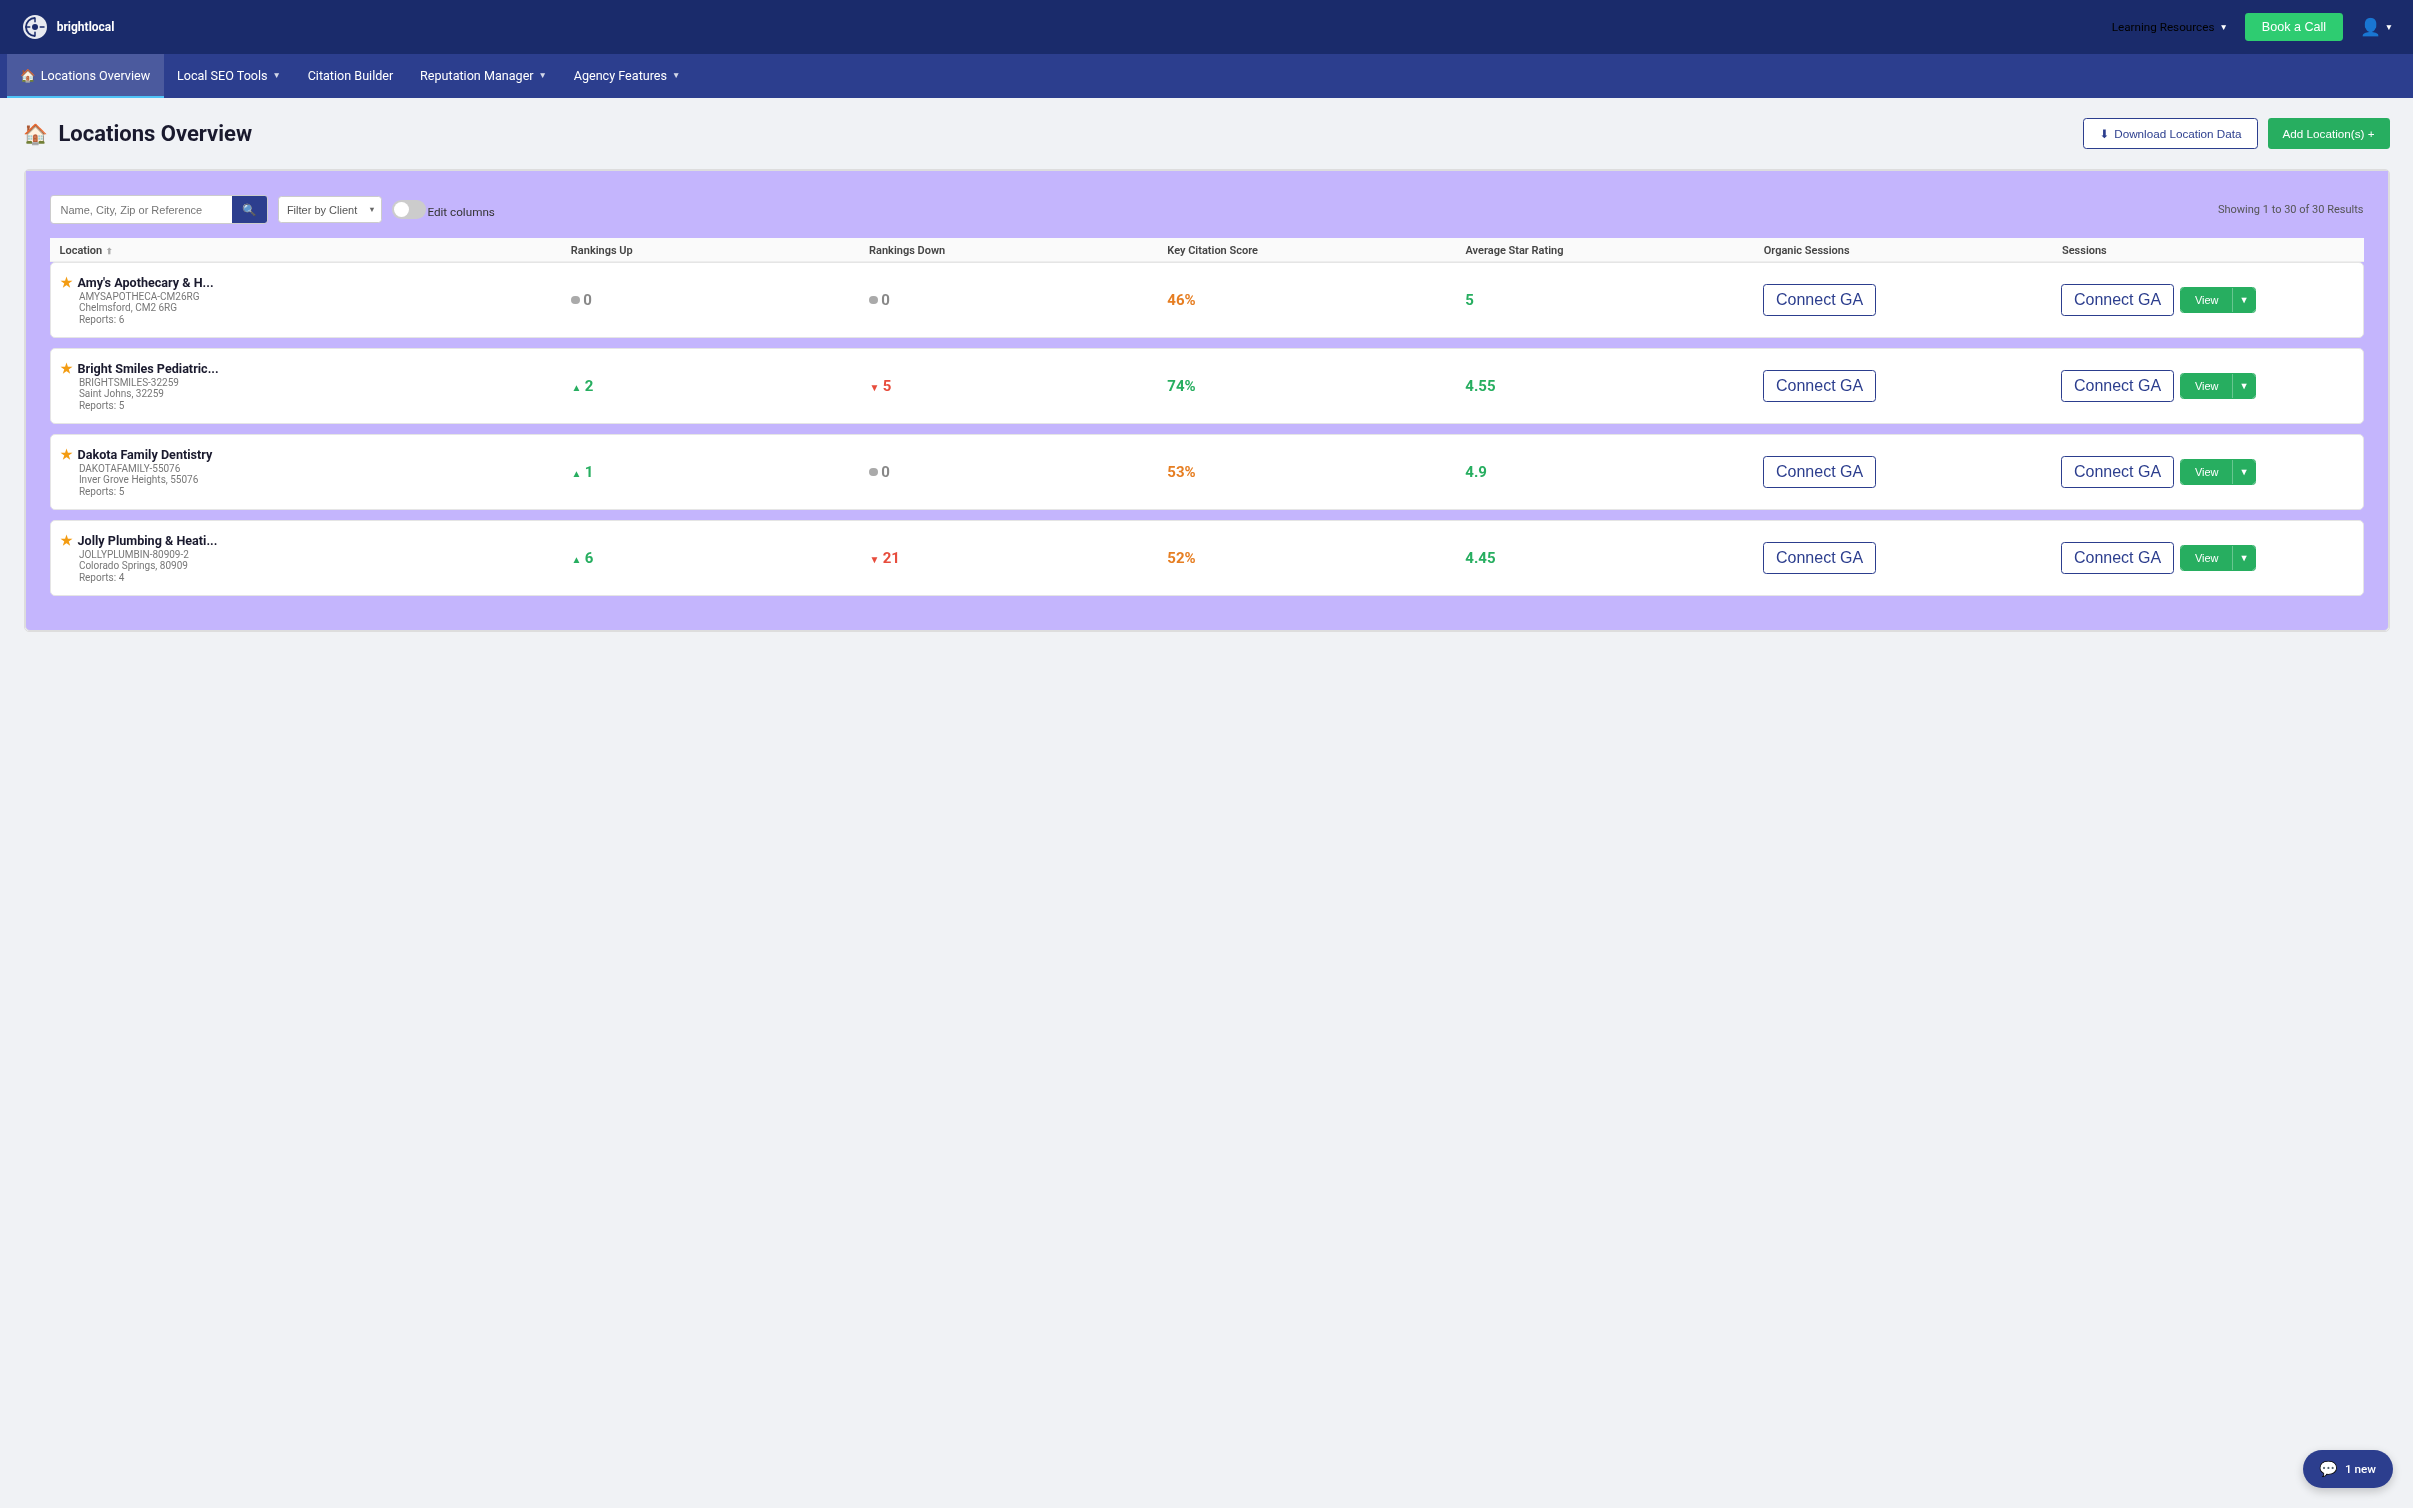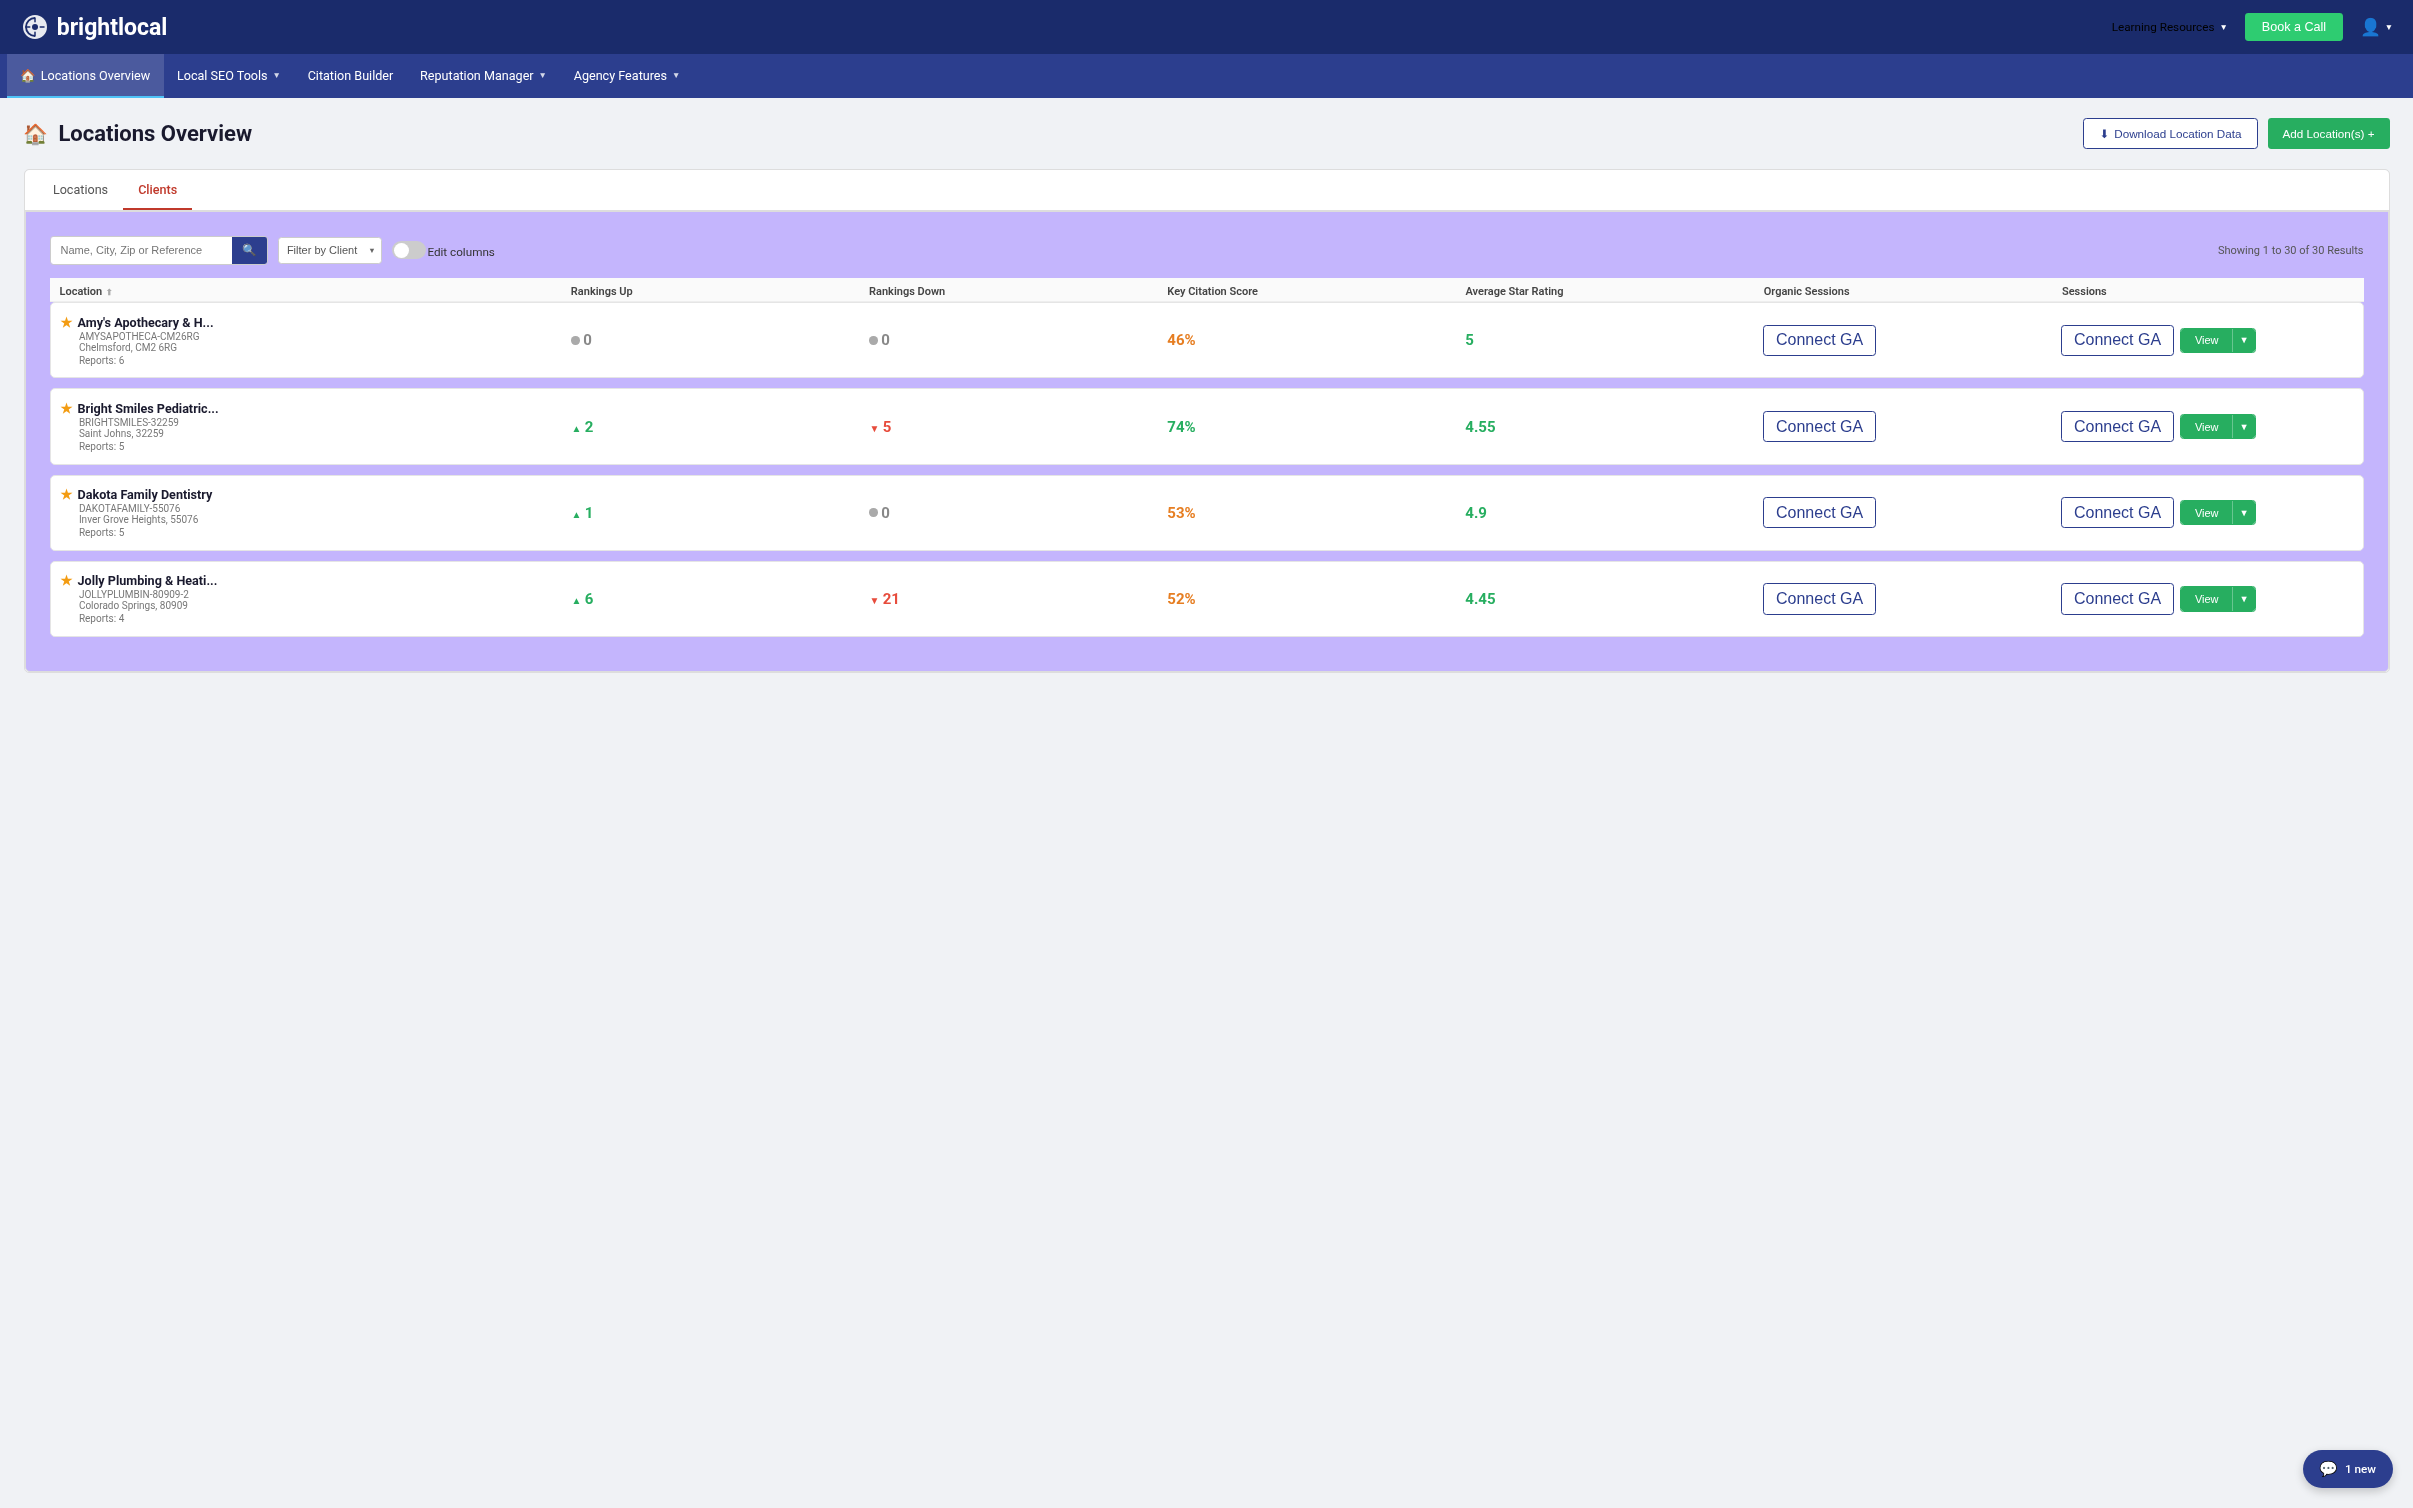--- a/index.html
+++ b/index.html
@@ -12,21 +12,21 @@
       align-items: center;
       justify-content: space-between;
       padding: 0 20px;
       height: 54px;
     }
     .logo {
       display: flex;
       align-items: center;
       gap: 6.7px;
       color: white;
-      font-size: 23px;
+      font-size: 12px;
       font-weight: bold;
     }
     .logo-icon {
       width: 30px;
       height: 30px;
     }
     .top-header-right {
       display: flex;
       align-items: center;
       gap: 17px;
@@ -467,28 +467,20 @@
         <span>Download Location Data</span>
       </button>
       <button class="btn-add-location">
         <span>Add Location(s) +</span>
       </button>
     </div>
   </div>
 
   <div class="section-wrapper">
 
-    <div class="tabs-wrapper">
-      <div class="tab">
-        <span>Locations</span>
-      </div>
-      <div class="tab active">
-        <span>Clients</span>
-      </div>
-    </div>
 
     <div class="main-card">
 
       <div class="filters-row">
         <div class="search-wrapper">
           <input class="search-input" type="text" placeholder="Name, City, Zip or Reference" style="">
           <button class="search-btn">🔍</button>
         </div>
         <div class="filter-select-wrapper">
           <select class="filter-select"><option>Filter by Client</option></select>

